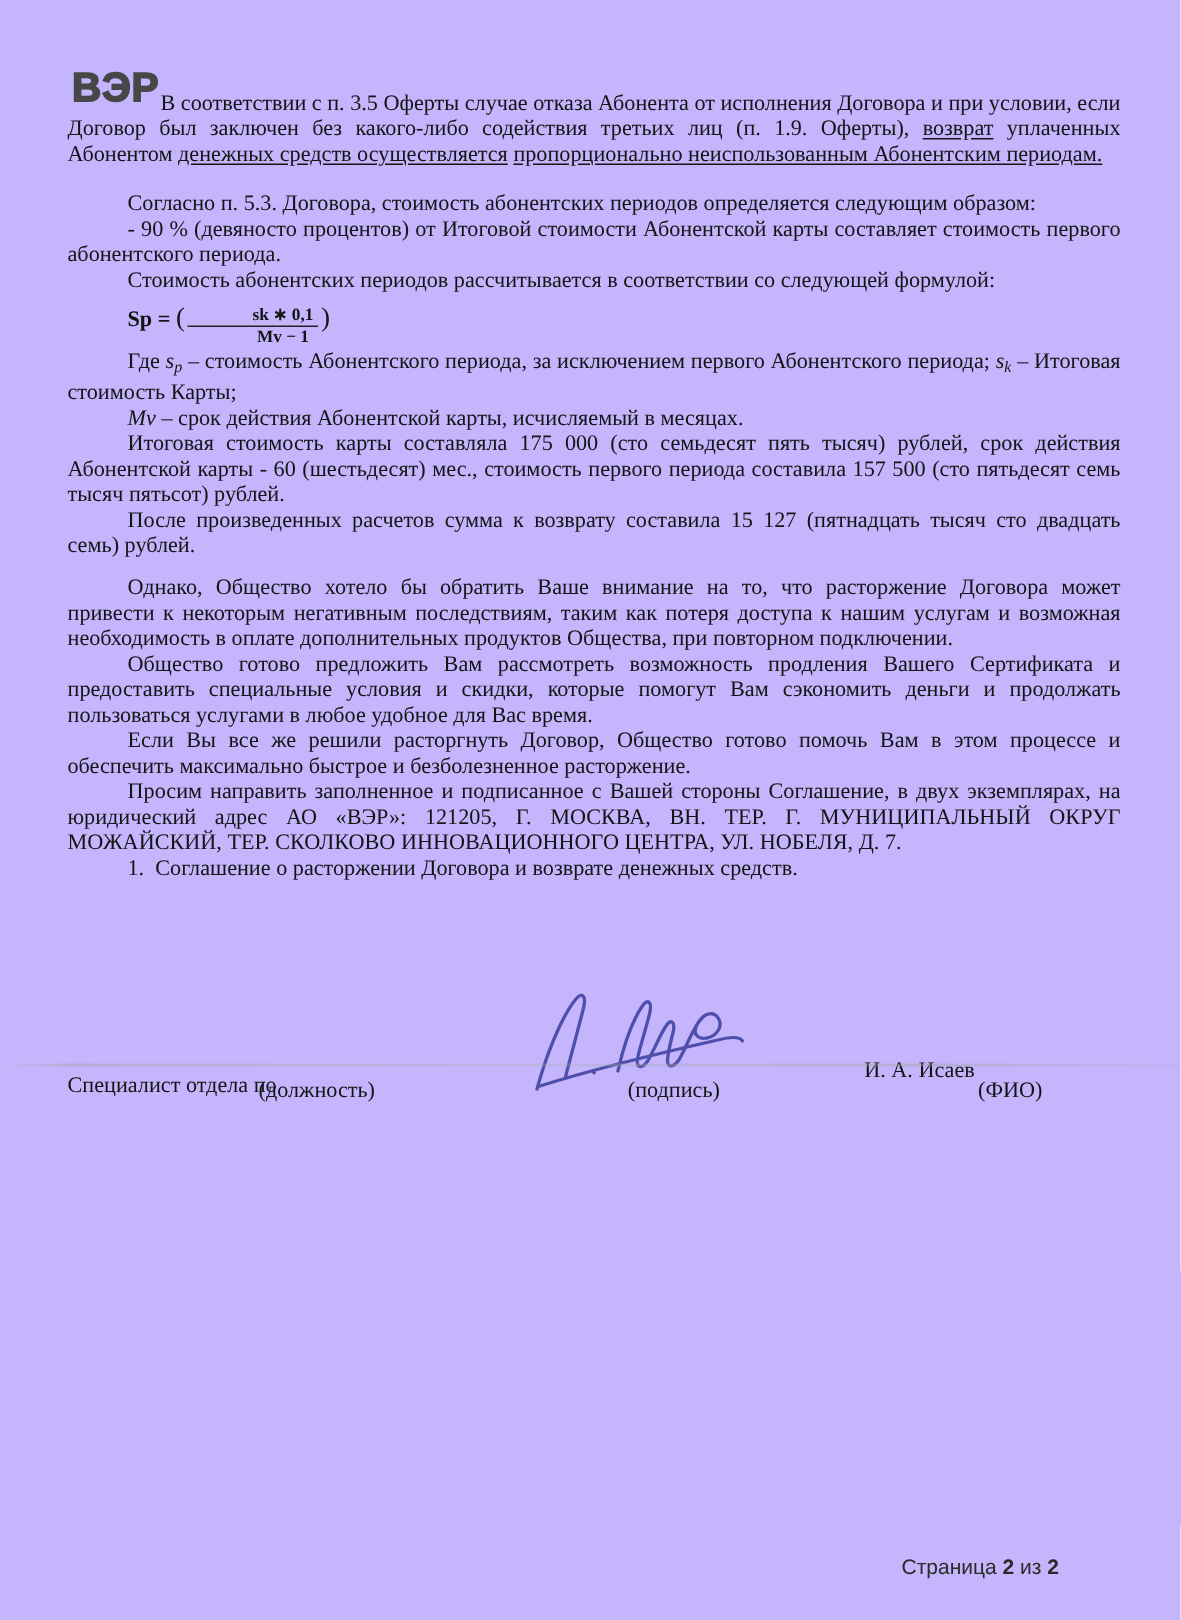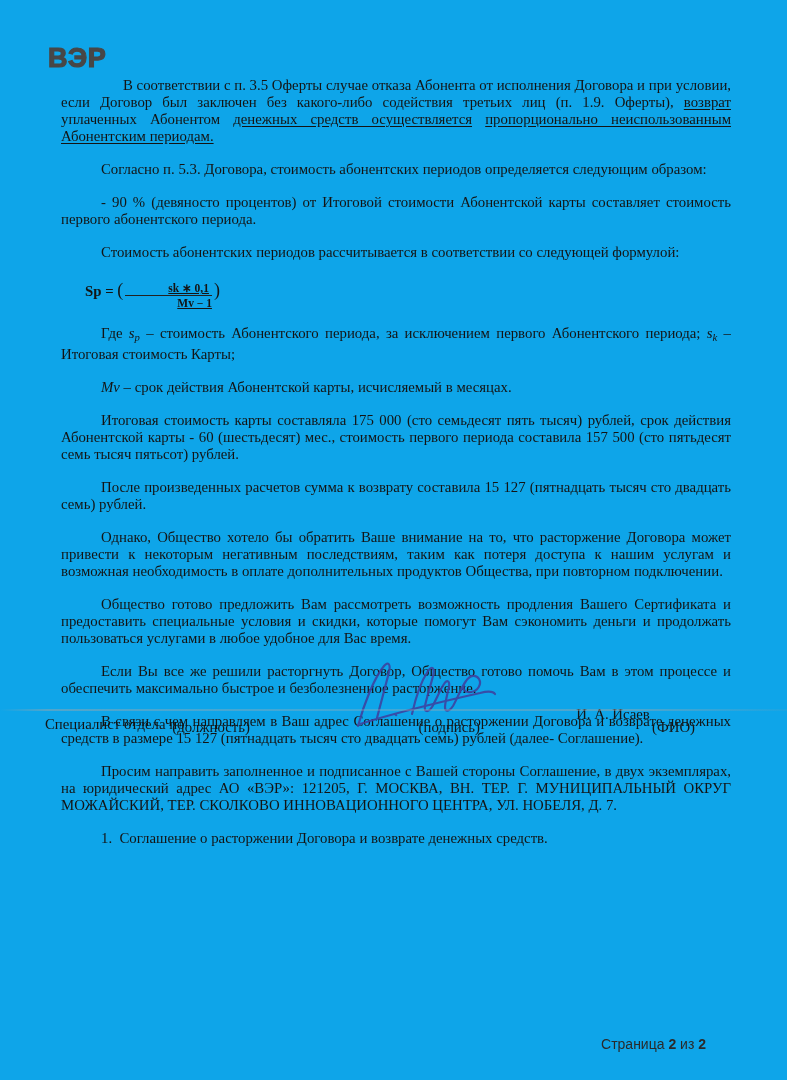--- a/index.html
+++ b/index.html
@@ -1,39 +1,39 @@
 <!DOCTYPE html>
 <html lang="ru"><head>
 <meta charset="utf-8">
 <style>
   html,body{margin:0;padding:0;background:#ffffff;}
   .page{
-    position:relative;width:787px;height:1080px;background:#0ea5e9;
+    position:relative;width:787px;height:1080px;background:#c4b5fd;
     font-family:"Liberation Serif", serif;color:#141414;overflow:hidden;
   }
   .logo{
     position:absolute;left:48px;top:45px;
     font-family:"Liberation Sans", sans-serif;font-weight:700;font-size:27px;
     letter-spacing:0.5px;color:#474747;-webkit-text-stroke:1.2px #474747;line-height:1;
   }
   .body-text{
     position:absolute;left:45px;top:61px;width:702px;
     font-size:14.8px;line-height:17px;text-align:justify;
     text-justify:inter-word;
   }
-  .para{margin:16px;text-indent:40px;}
+  .para{margin:0;text-indent:40px;}
   .para.first{text-indent:62px;}
   .para.gap{margin-top:16px;}
   .para.gap-md{margin-top:11px;}
   .u{text-decoration:underline;text-underline-offset:2px;}
   .i{font-style:italic;}
   .sb{font-size:0.72em;vertical-align:-0.28em;}
   .formula-line{line-height:27px;margin:2px 0 2px 0;}
   .paren{font-size:18px;}
-  .frac{display:inline-block;text-align:right;vertical-align:-0.75em;line-height:1.05;margin:0 2px;text-decoration:underline;}
+  .frac{display:inline-block;text-align:center;vertical-align:-0.75em;line-height:1.05;margin:0 2px;}
   .frac .num{display:block;font-size:11.5px;font-weight:600;padding:0 3px 1px 3px;border-bottom:1.3px solid #222;}
   .frac .den{display:block;font-size:11.5px;font-weight:600;padding-top:1px;}
   .fw{font-weight:600;}
   .sig{position:absolute;left:45px;top:660px;width:702px;height:110px;font-size:14.8px;}
   .sig .role{position:absolute;left:0;top:12px;width:230px;text-align:left;line-height:17.5px;margin-top:44px;}
   .sig .lbl{position:absolute;top:59px;text-align:right;}
   .lbl-pos{left:25px;width:180px;}
   .lbl-sgn{left:285px;width:150px;}
   .lbl-fio{left:500px;width:150px;}
   .sig .name{position:absolute;left:493px;top:46px;width:150px;text-align:center;}
@@ -61,21 +61,20 @@
     <p class="para"><span>- 90 % (девяносто процентов) от Итоговой стоимости Абонентской карты составляет стоимость первого абонентского периода.</span></p>
     <p class="para"><span>Стоимость абонентских периодов рассчитывается в соответствии со следующей формулой:</span></p>
     <p class="para formula-line"><span class="fw">Sp</span><span class="fw"> = </span><span class="paren">(</span><span class="frac"><span class="num">sk ∗ 0,1</span><span class="den">Mv − 1</span></span><span class="paren">)</span></p>
     <p class="para"><span>Где </span><span class="i">s</span><span class="i sb">p</span><span> – стоимость Абонентского периода, за исключением первого Абонентского периода; </span><span class="i">s</span><span class="i sb">k</span><span> – Итоговая стоимость Карты;</span></p>
     <p class="para"><span class="i">Mv</span><span> – срок действия Абонентской карты, исчисляемый в месяцах.</span></p>
     <p class="para"><span>Итоговая стоимость карты составляла 175 000 (сто семьдесят пять тысяч) рублей, срок действия Абонентской карты - 60 (шестьдесят) мес., стоимость первого периода составила 157 500 (сто пятьдесят семь тысяч пятьсот) рублей.</span></p>
     <p class="para"><span>После произведенных расчетов сумма к возврату составила 15 127 (пятнадцать тысяч сто двадцать семь) рублей.</span></p>
     <p class="para gap-md"><span>Однако, Общество хотело бы обратить Ваше внимание на то, что расторжение Договора может привести к некоторым негативным последствиям, таким как потеря доступа к нашим услугам и возможная необходимость в оплате дополнительных продуктов Общества, при повторном подключении.</span></p>
     <p class="para"><span>Общество готово предложить Вам рассмотреть возможность продления Вашего Сертификата и предоставить специальные условия и скидки, которые помогут Вам сэкономить деньги и продолжать пользоваться услугами в любое удобное для Вас время.</span></p>
     <p class="para"><span>Если Вы все же решили расторгнуть Договор, Общество готово помочь Вам в этом процессе и обеспечить максимально быстрое и безболезненное расторжение.</span></p>
-    <p class="para"><span>В связи с чем направляем в Ваш адрес Соглашение о расторжении Договора и возврате денежных средств в размере 15 127 (пятнадцать тысяч сто двадцать семь) рублей (далее- Соглашение).</span></p>
     <p class="para"><span>Просим направить заполненное и подписанное с Вашей стороны Соглашение, в двух экземплярах, на юридический адрес АО «ВЭР»: 121205, Г. МОСКВА, ВН. ТЕР. Г. МУНИЦИПАЛЬНЫЙ ОКРУГ МОЖАЙСКИЙ, ТЕР. СКОЛКОВО ИННОВАЦИОННОГО ЦЕНТРА, УЛ. НОБЕЛЯ, Д. 7.</span></p>
     <p class="para"><span>1.&nbsp; Соглашение о расторжении Договора и возврате денежных средств.</span></p>
   </div>
 
   <div class="sig">
     <div class="role">
       <div>Специалист отдела по</div>
     </div>
     <svg class="sig-ink" width="170" height="78" viewBox="0 0 170 78">
       <g fill="none" stroke-width="2.2" stroke-linecap="round" opacity="0.88">

